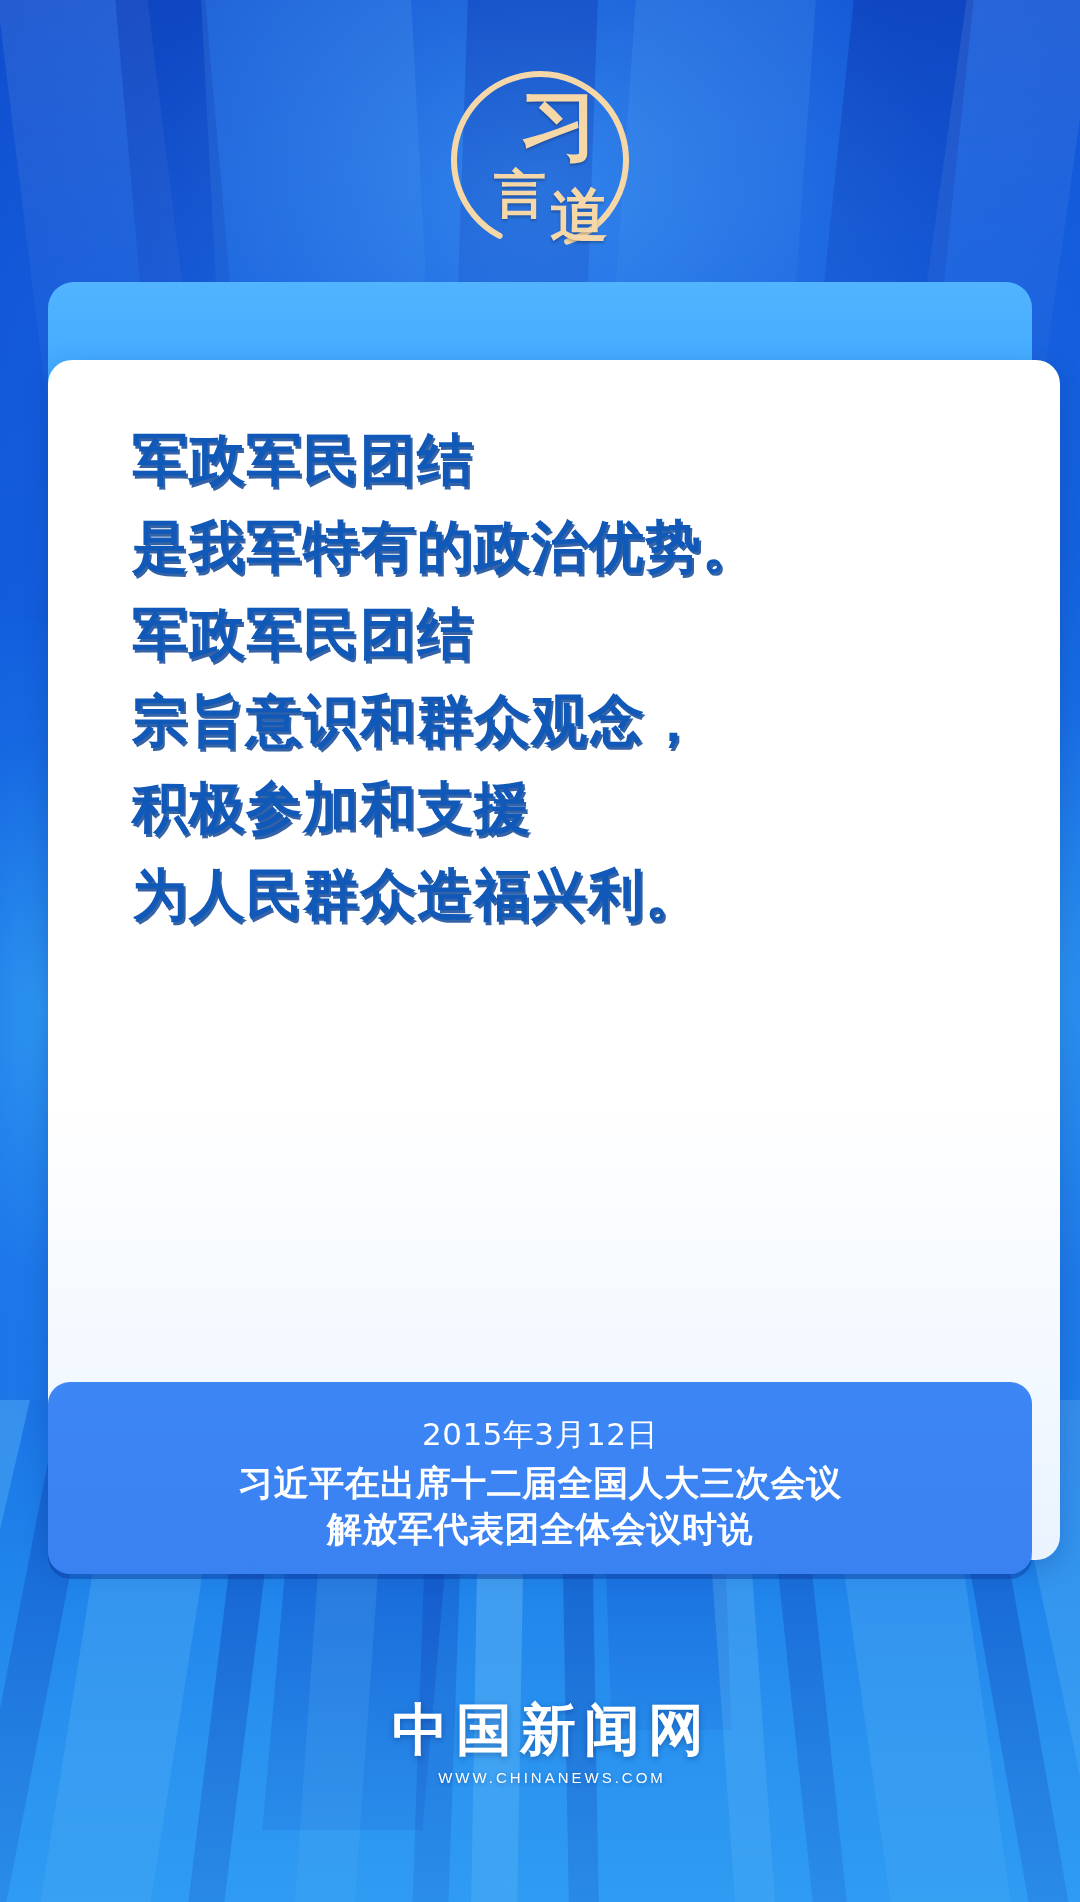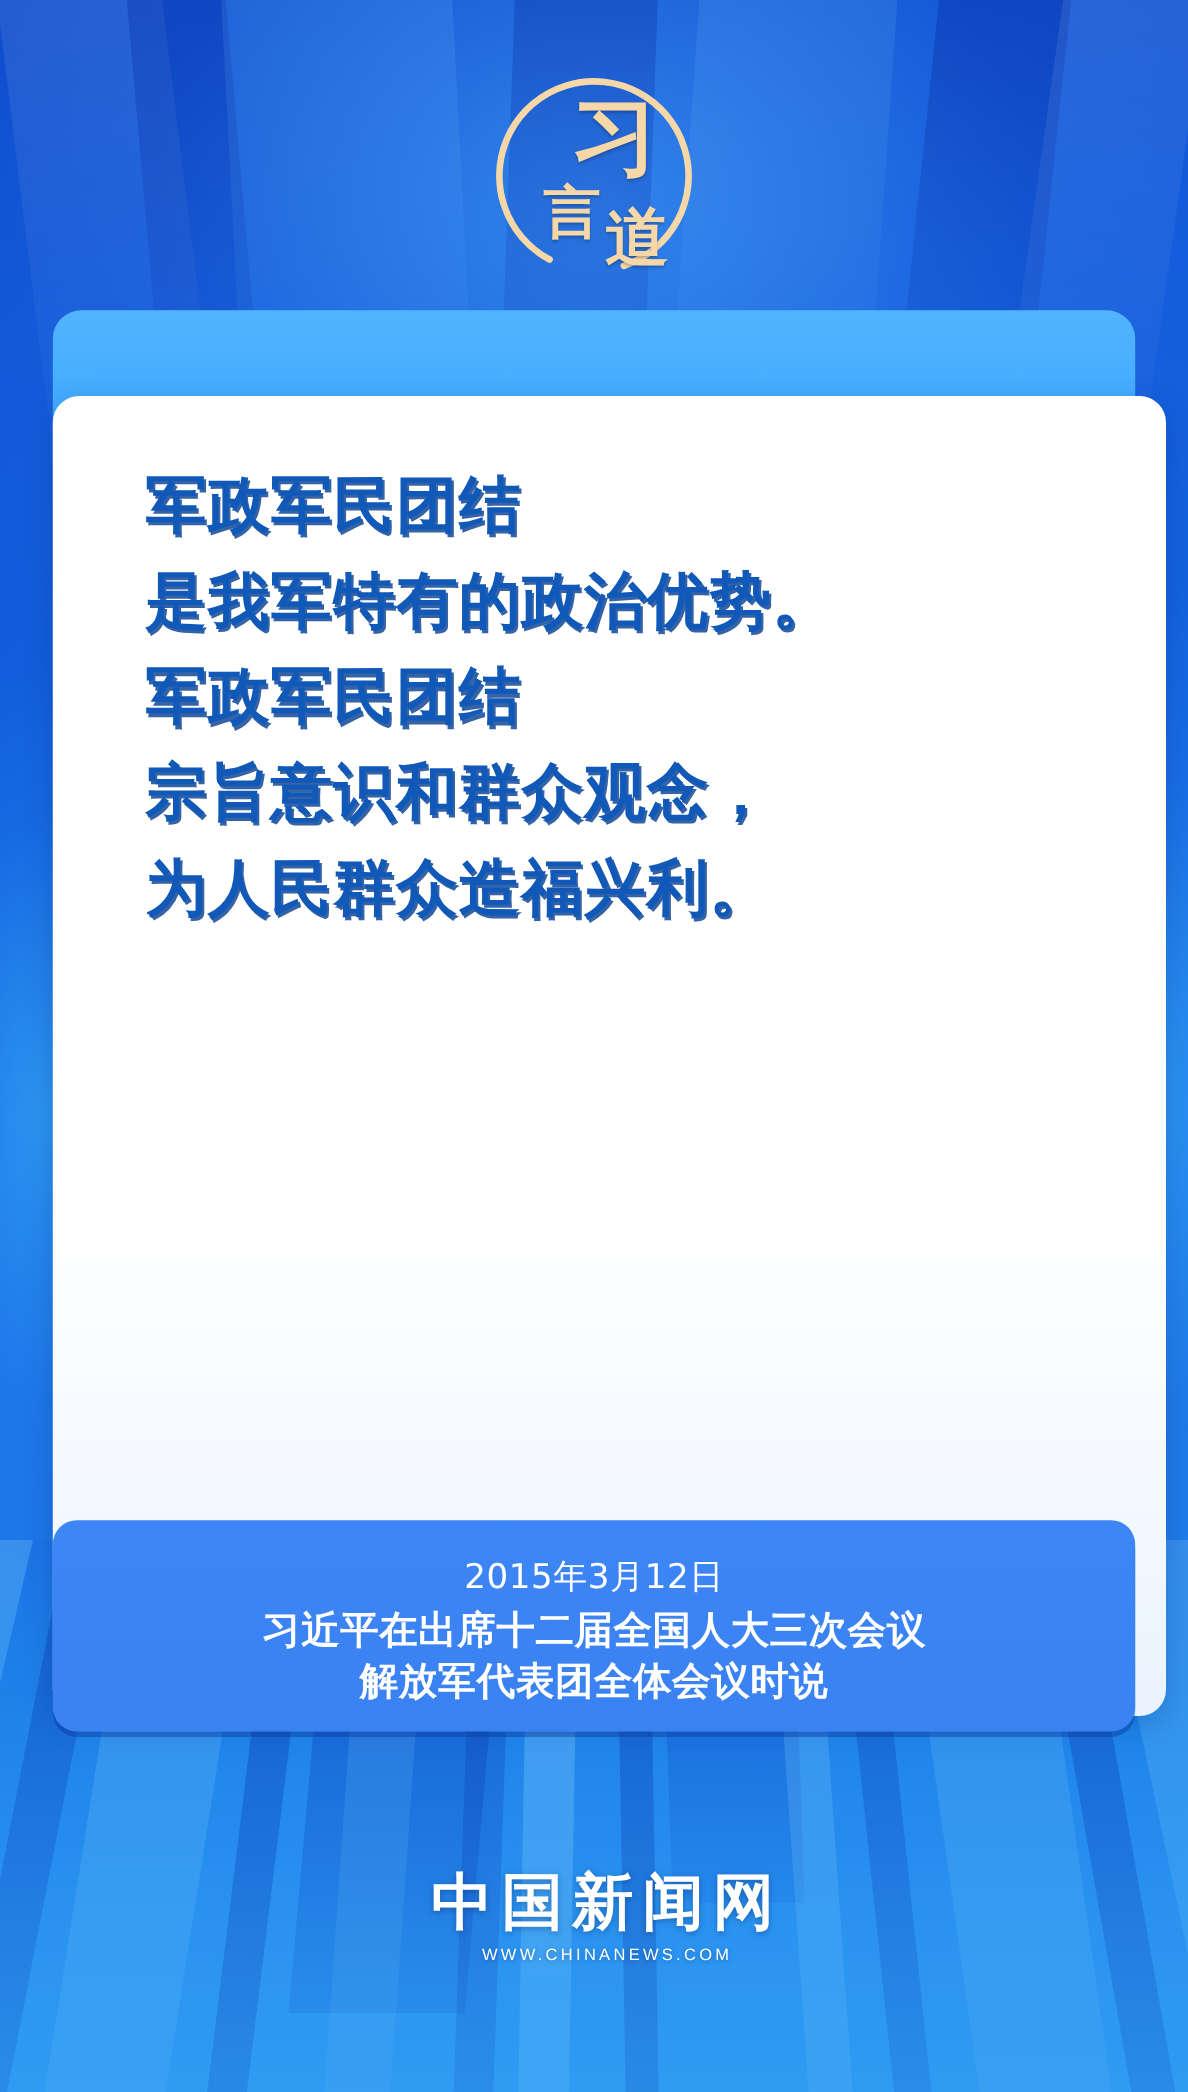--- a/index.html
+++ b/index.html
@@ -258,20 +258,21 @@
     </div>
   </div>
 
   <div class="card-tab"></div>
   <div class="card">
     <div class="quote">
       <div class="qline">军政军民团结</div>
       <div class="qline">是我军特有的政治优势。</div>
       <div class="qline">军政军民团结</div>
       <div class="qline">宗旨意识和群众观念，</div>
+      <div class="qline">积极参加和支援</div>
       <div class="qline">为人民群众造福兴利。</div>
     </div>
   </div>
 
   <div class="attrib">
     <div class="attrib-date">2015年3月12日</div>
     <div class="attrib-line">习近平在出席十二届全国人大三次会议</div>
     <div class="attrib-line">解放军代表团全体会议时说</div>
   </div>
 

